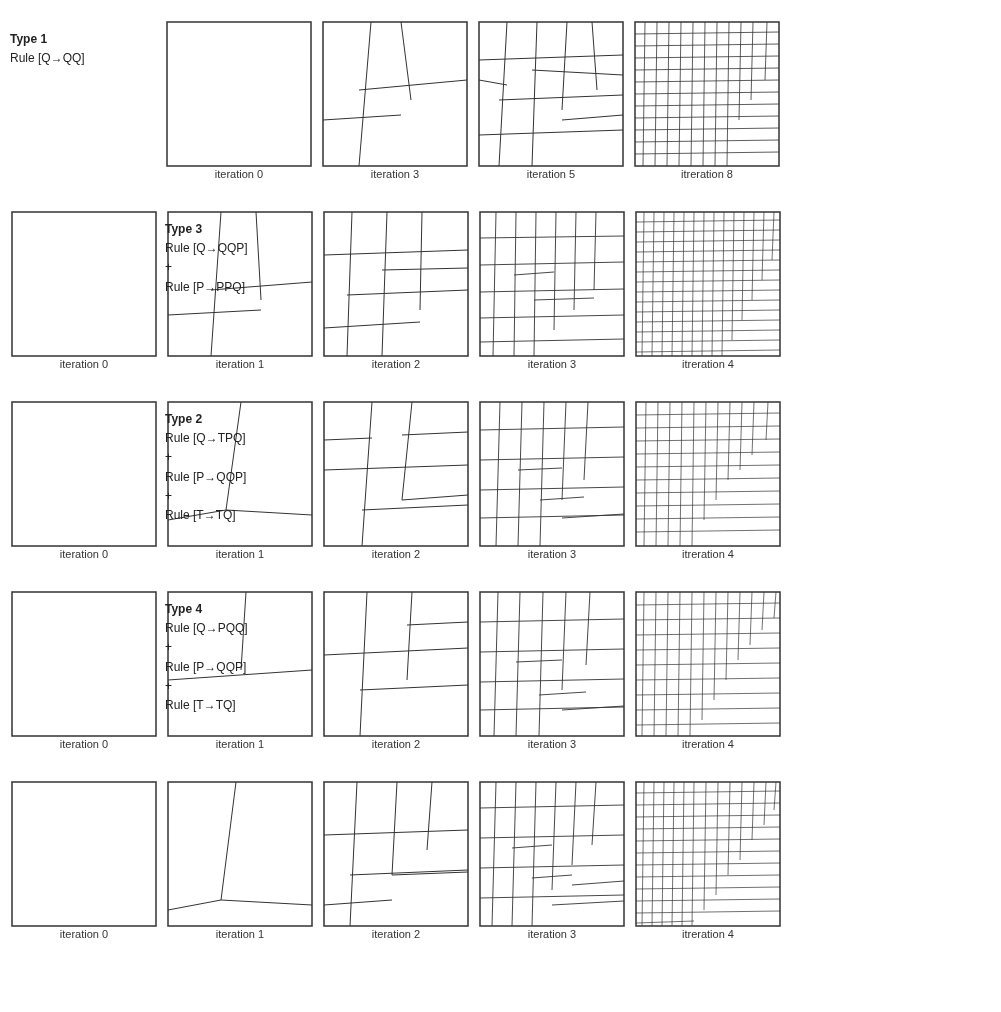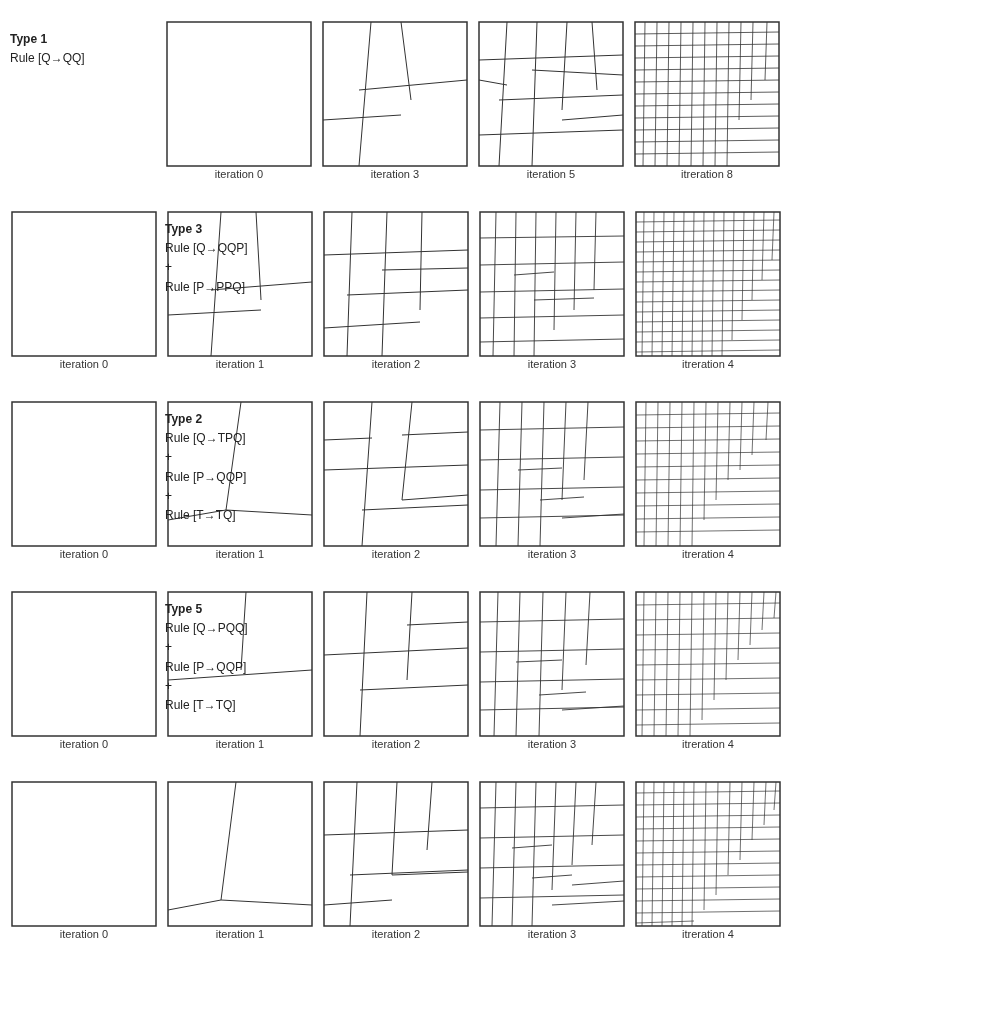--- a/index.html
+++ b/index.html
@@ -363,21 +363,21 @@
         <line x1="2" y1="90" x2="146" y2="88" stroke="#333" stroke-width="0.7"></line>
         <line x1="2" y1="105" x2="146" y2="103" stroke="#333" stroke-width="0.7"></line>
         <line x1="2" y1="120" x2="146" y2="118" stroke="#333" stroke-width="0.7"></line>
         <line x1="2" y1="135" x2="146" y2="133" stroke="#333" stroke-width="0.7"></line>
       </svg>
       <span class="iter-label">itreration 4</span>
     </div>
   </div>
 
   <div class="type-label">
-    <div class="bold">Type 5</div>
+    <div class="bold">Type 4</div>
     <div>Rule [Q→PQQ]<br>+<br>Rule [P→QQP]<br>+<br>Rule [T→TQ]</div>
   </div>
   <div class="iterations-row">
     <div class="iter-cell">
       <svg width="148" height="148" viewBox="0 0 148 148">
         <rect x="2" y="2" width="144" height="144" fill="white" stroke="#333" stroke-width="1.5"></rect>
       </svg>
       <span class="iter-label">iteration 0</span>
     </div>
     <div class="iter-cell">

